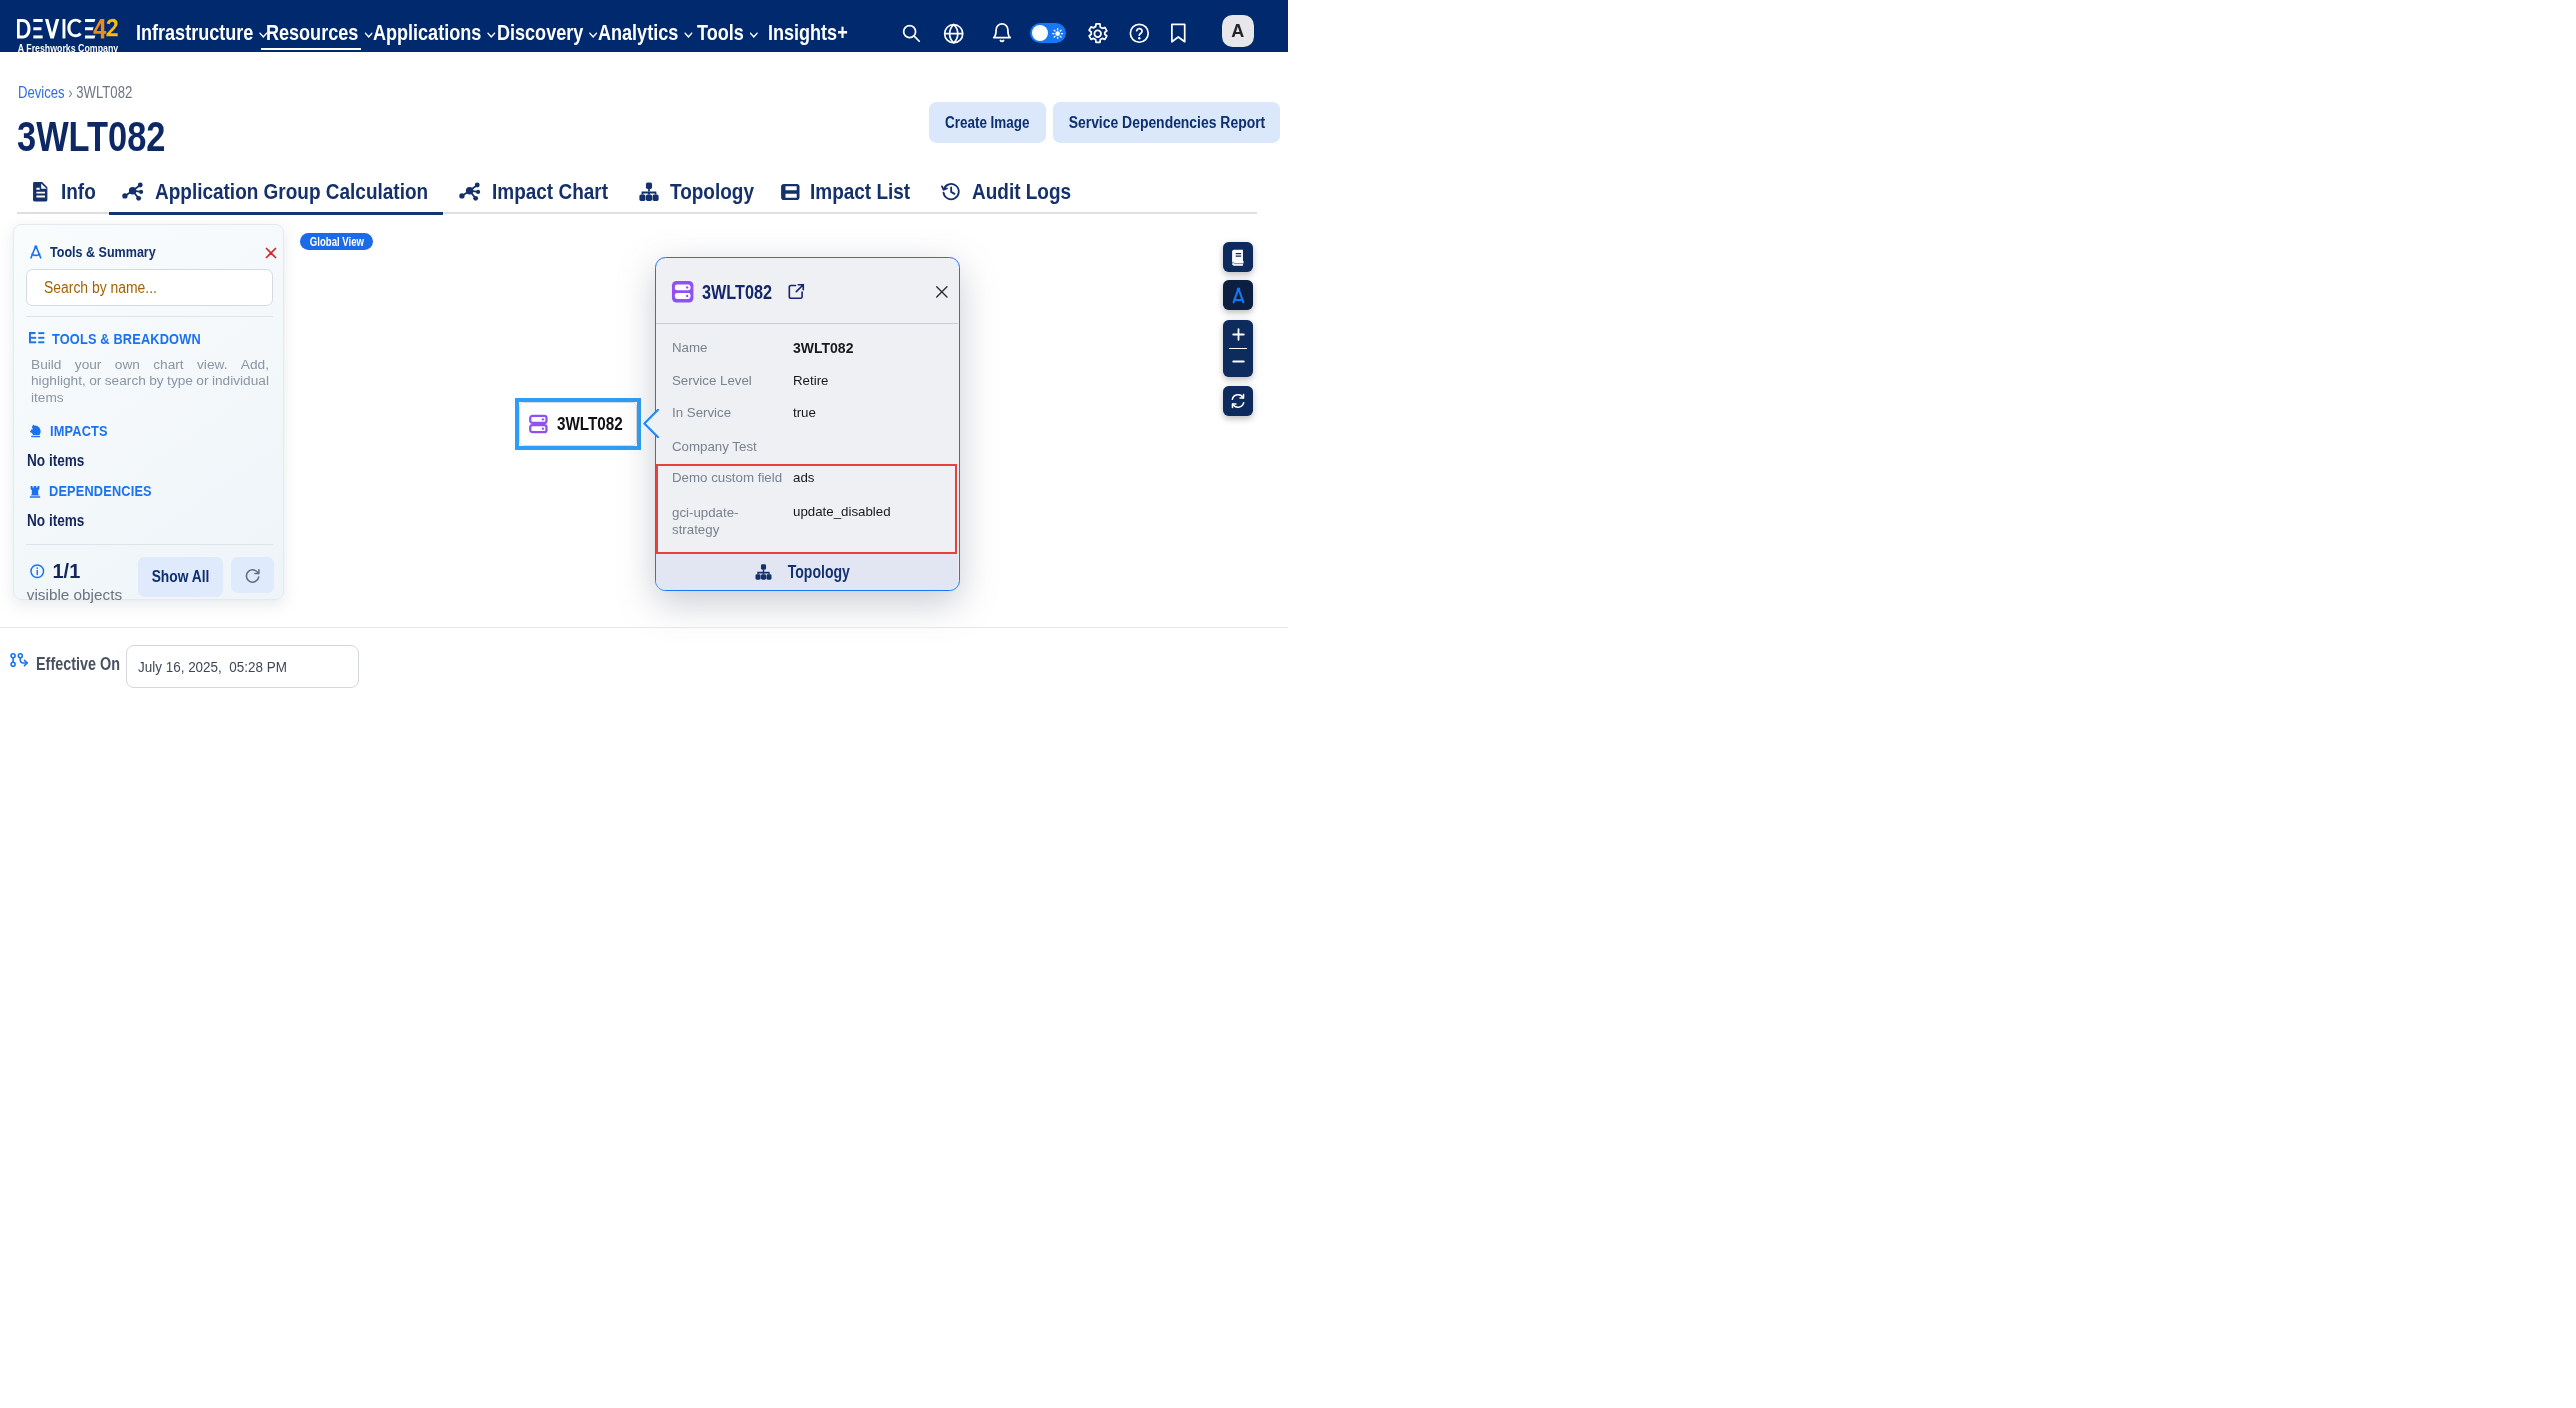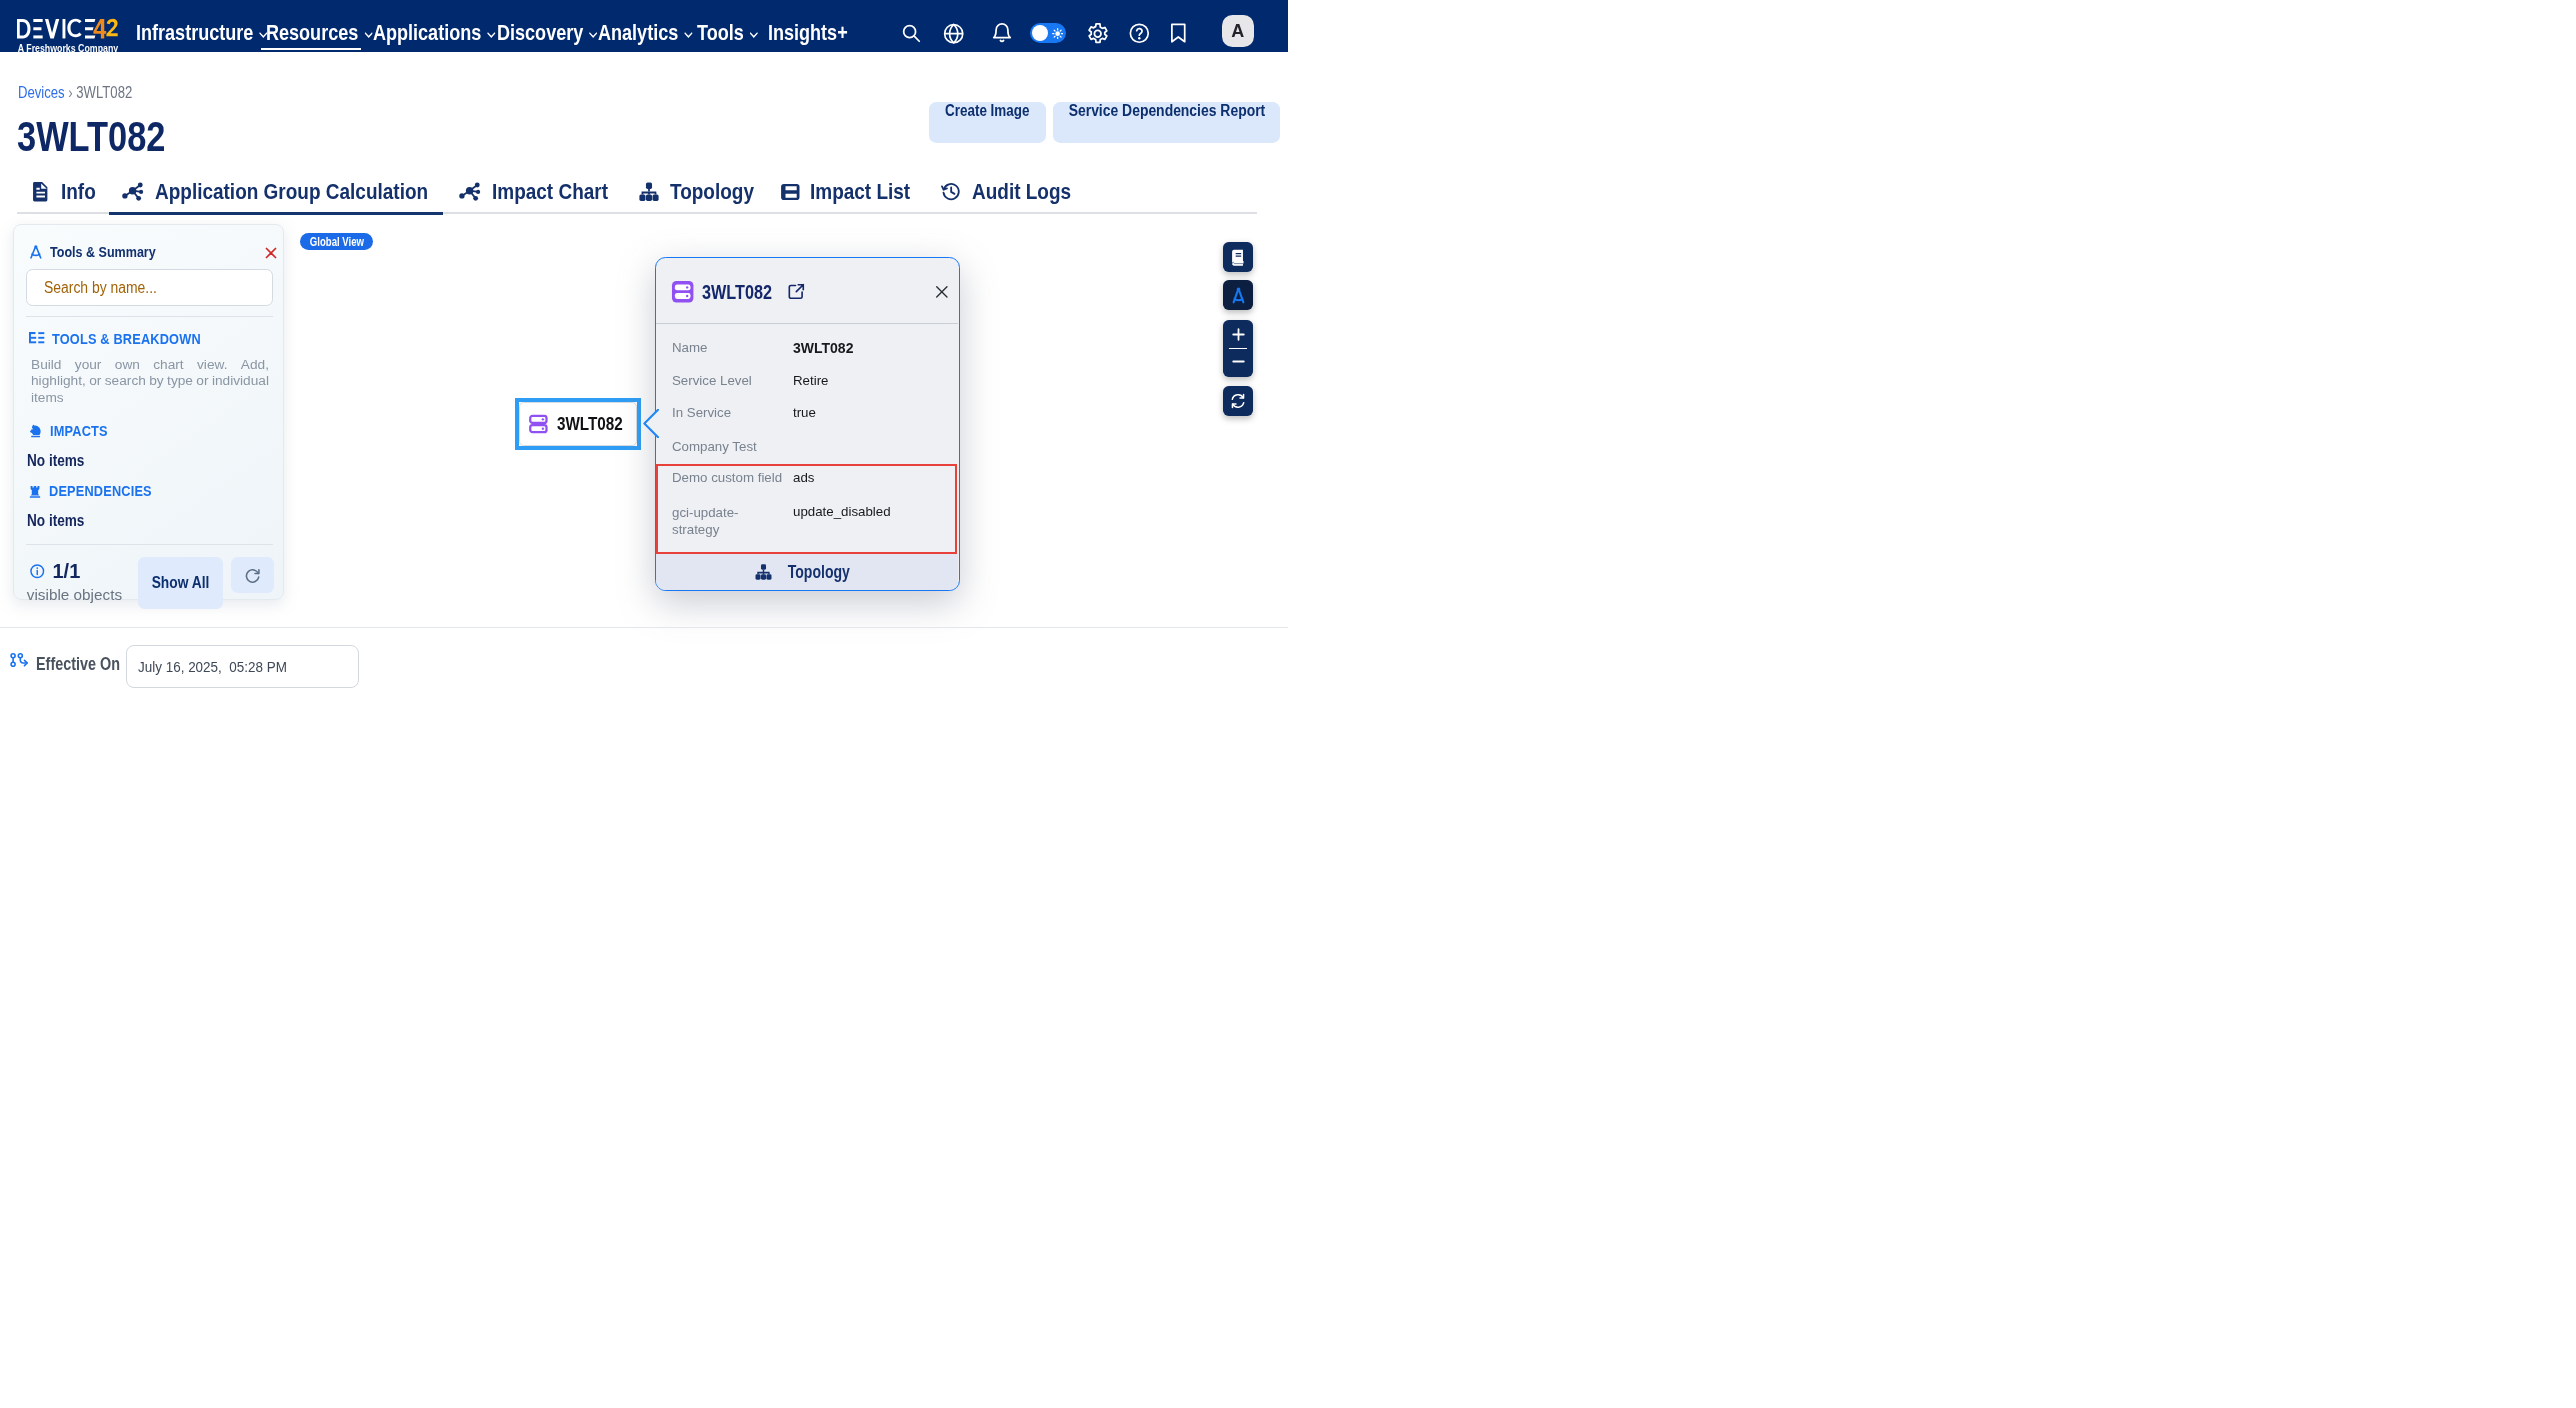--- a/index.html
+++ b/index.html
@@ -11,39 +11,39 @@
 #nav{position:absolute;left:0;top:0;width:1288px;height:52px;background:#01296d;}
 .navitem{position:absolute;top:7.3px;height:52px;display:flex;align-items:center;color:#fff;font-size:22px;font-weight:bold;}
 .navitem .cx{transform:scaleX(.82);}
 .chev{margin-left:7.3px;margin-top:3.2px;}
 #res-under{position:absolute;left:261px;top:48px;width:100px;height:2.4px;background:#fff;}
 .nico{position:absolute;top:7.3px;height:52px;display:flex;align-items:center;justify-content:center;}
 
 #crumbs{position:absolute;left:18px;top:84px;font-size:16px;color:#7b8492;}
 #crumbs a{color:#2e6fe8;text-decoration:none;}
 #h1{position:absolute;left:17px;top:112px;font-size:43px;font-weight:bold;color:#0e2765;letter-spacing:0;}
-.bluebtn{position:absolute;top:102px;height:41px;background:#dbe7fb;border-radius:7.3px;color:#0c2f6e;font-size:16px;font-weight:bold;display:flex;justify-content:center;}
+.bluebtn{position:absolute;top:102px;height:41px;background:#dbe7fb;border-radius:7.3px;color:#0c2f6e;font-size:16px;font-weight:bold;display:flex;align-items:center;justify-content:center;}
 
 .tab{position:absolute;display:flex;align-items:center;color:#15316b;font-size:22.6px;font-weight:bold;height:29px;top:177px;}
 .tab svg{margin-right:10.5px;}
 #tabline{position:absolute;left:17px;top:212px;width:1240px;height:2.1px;background:#dcdfe4;}
 #tabactive{position:absolute;left:109px;top:212px;width:334px;height:2.7px;background:#14356e;}
 
 #card{position:absolute;left:13px;top:224px;width:271px;height:376px;background:linear-gradient(145deg,#f9fcfd 0%,#eef4f8 100%);border:0.8px solid #e4e9ee;border-radius:8px;box-shadow:0 4.8px 14.5px rgba(120,140,160,.18);}
 #card .hdr{position:absolute;left:15.3px;top:18px;display:flex;align-items:center;}
 #card .hdr .t{font-size:15.3px;font-weight:bold;color:#12316e;margin-left:7.3px;}
 #cardx{position:absolute;right:5.7px;top:22px;}
 #search{position:absolute;left:12px;top:44px;width:247px;height:37px;background:#fff;border:0.8px solid #d4dae1;border-radius:6.5px;color:#a16207;font-size:16px;display:flex;align-items:center;padding-left:17px;}
 .cdiv{position:absolute;left:12px;width:247px;height:0.8px;background:#dde3e9;}
 .sect{position:absolute;left:15.3px;display:flex;align-items:center;color:#1b72ef;font-weight:bold;font-size:14.5px;letter-spacing:0.2px;}
 .sect svg{margin-right:7.3px;}
 .pl{position:absolute;left:17px;width:238px;font-size:13.7px;color:#8a96a4;display:flex;justify-content:space-between;}
 .noitems{position:absolute;left:13px;font-size:16px;font-weight:bold;color:#14265c;}
 #vis{position:absolute;left:16px;top:335px;}
-#showall{position:absolute;left:124px;top:332px;width:85px;height:52px;background:#dfeafc;border-radius:6.5px;color:#0c2f6e;font-size:16px;font-weight:bold;display:flex;align-items:center;justify-content:center;}
+#showall{position:absolute;left:124px;top:332px;width:85px;height:40px;background:#dfeafc;border-radius:6.5px;color:#0c2f6e;font-size:16px;font-weight:bold;display:flex;align-items:center;justify-content:center;}
 #refr{position:absolute;left:217px;top:332px;width:43px;height:36px;background:#dfeafc;border-radius:6.5px;display:flex;align-items:center;justify-content:center;}
 
 #pill{position:absolute;left:300px;top:233px;width:73px;height:17px;background:#1b6be8;border-radius:9px;color:#fff;font-size:12px;font-weight:bold;display:flex;align-items:center;justify-content:center;}
 #node{position:absolute;left:515px;top:398px;width:126px;height:52px;border:4px solid #2e9df5;background:#fff;display:flex;align-items:center;}
 #node .inner{position:absolute;left:0;top:0;right:0;bottom:0;border:0.8px solid #d8dce2;border-radius:4.8px;}
 #nodetxt{font-size:18.6px;font-weight:bold;color:#101114;}
 
 #popup{position:absolute;left:655px;top:257px;width:305px;height:334px;background:#eef0f4;border:1.6px solid #1877f2;border-radius:10.5px;box-shadow:0 11.3px 36px rgba(100,110,130,.35);}
 #popup .ttl{position:absolute;left:46px;top:23.4px;font-size:20px;font-weight:bold;color:#14276b;}
 #pdiv{position:absolute;left:0px;top:65px;width:302px;height:0.8px;background:#c9cdd6;}

